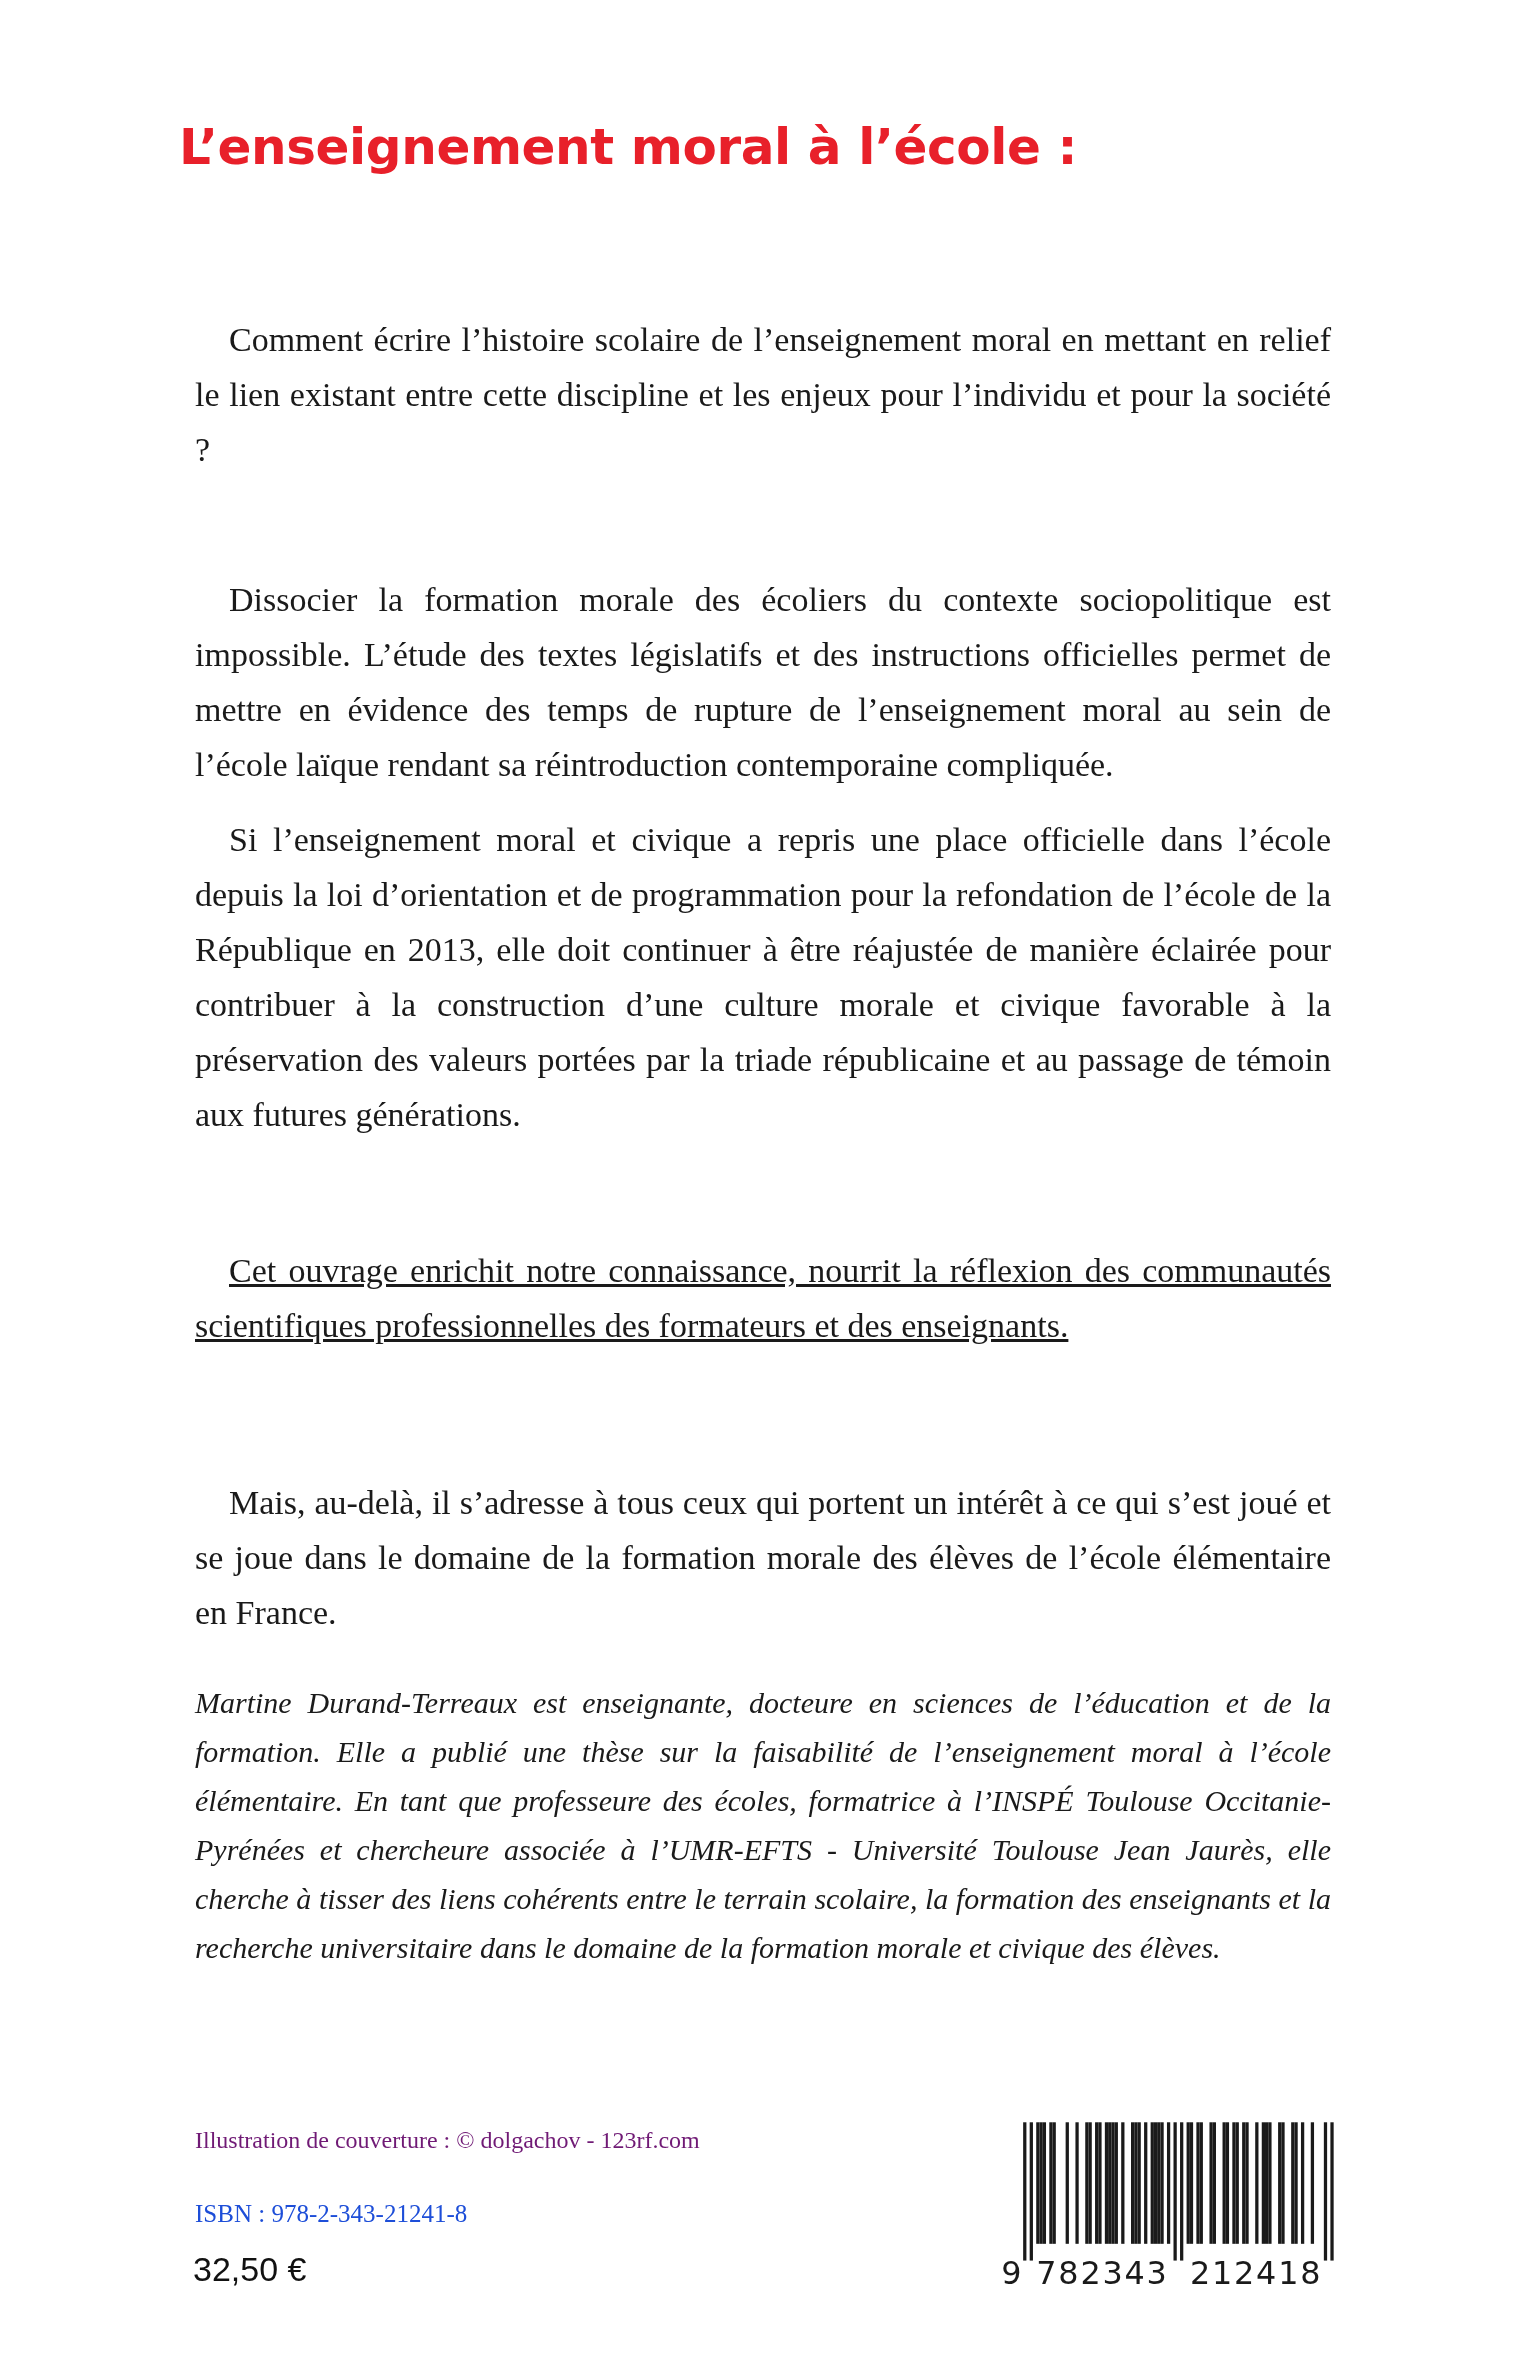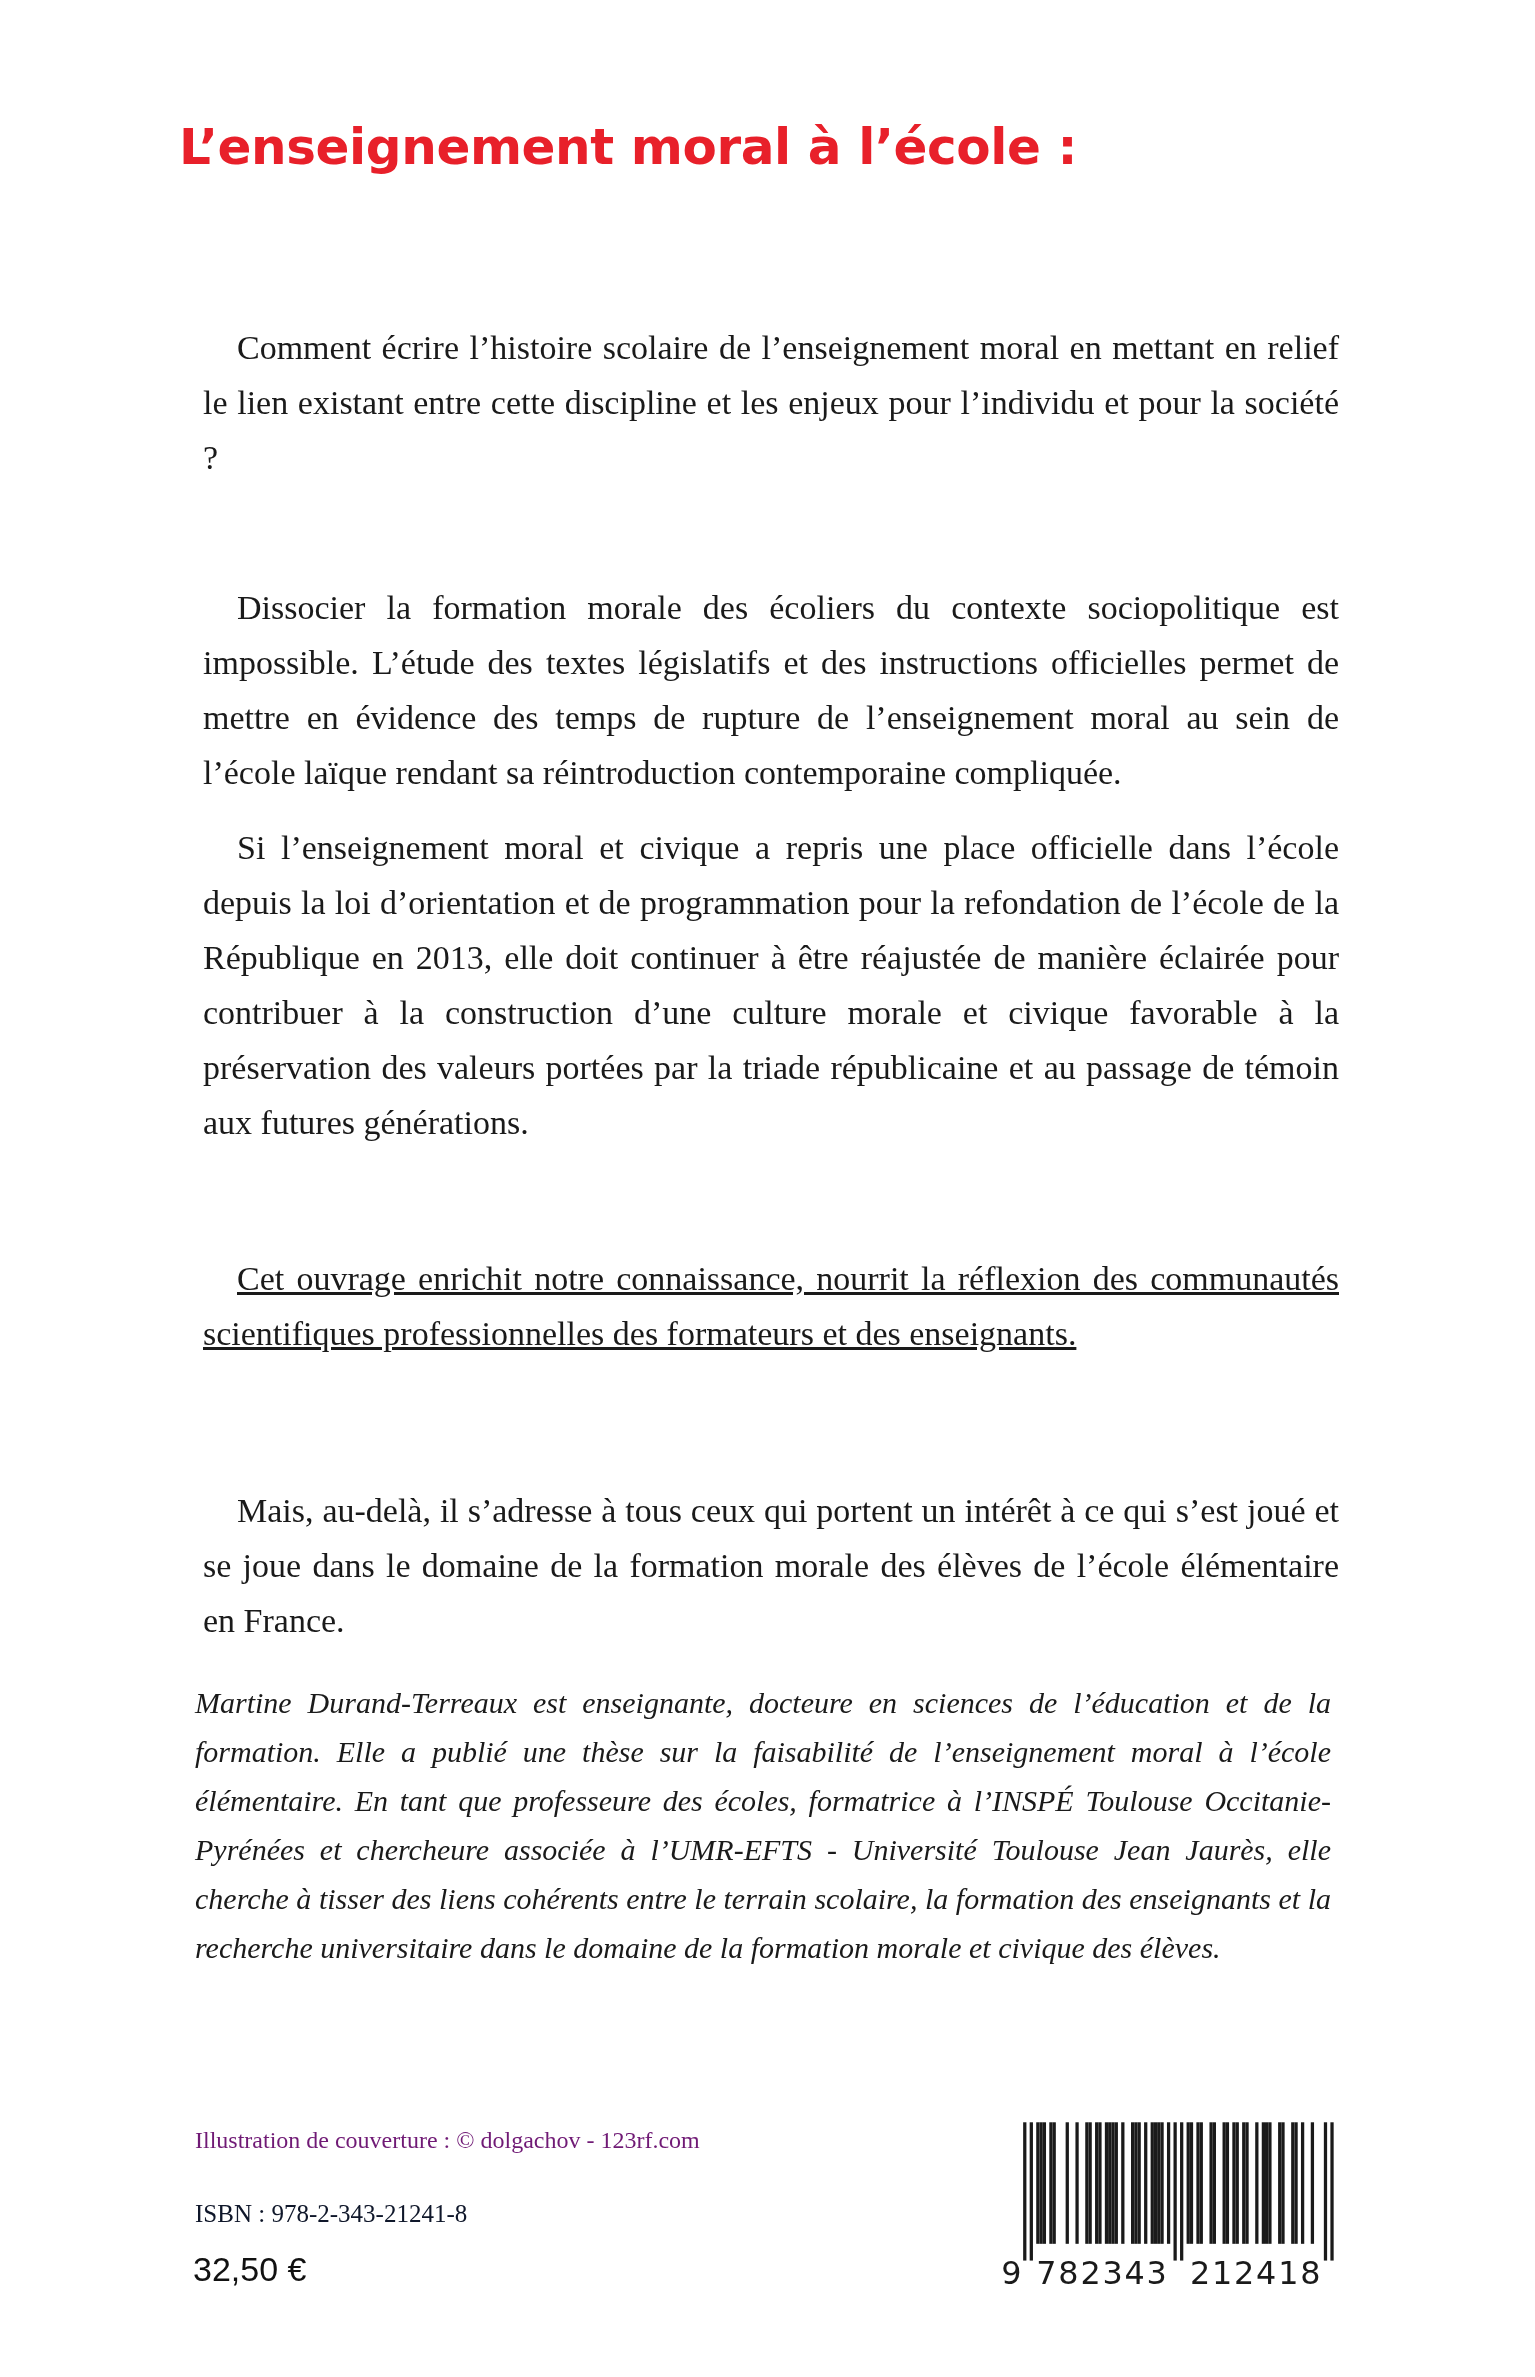--- a/index.html
+++ b/index.html
@@ -13,38 +13,38 @@
     font-size: 50px; line-height: 60px; letter-spacing: -0.4px;
   }
   .title-line { display: block; }
 
   .body {
     position: absolute; left: 195px; width: 1136px;
     font-family: "Liberation Serif", serif; color: #1a1a1a;
     font-size: 34px; line-height: 55px;
   }
   .para {
-    position: absolute; left: 0; width: 1136px; margin: 8px;
+    position: absolute; left: 0; width: 1136px; margin: 0;
     text-align: justify; text-indent: 34px;
     hyphens: manual;
   }
 
   .bio {
     position: absolute; left: 195px; top: 1678px; width: 1136px;
     font-family: "Liberation Serif", serif; font-style: italic; color: #1a1a1a;
     font-size: 30px; line-height: 49px; text-align: justify; margin: 0;
   }
 
   .credit {
     position: absolute; left: 195px; top: 2127px;
     font-family: "Liberation Serif", serif; font-size: 24px; color: #701a75;
   }
   .isbn {
     position: absolute; left: 195px; top: 2200px;
-    font-family: "Liberation Serif", serif; font-size: 25px; color: #0f172a;
+    font-family: "Liberation Serif", serif; font-size: 25px; color: #1d4ed8;
   }
   .price {
     position: absolute; left: 193px; top: 2250px;
     font-family: "Liberation Sans", sans-serif; font-size: 34px; color: #111111;
   }
 
   .barcode {
     position: absolute; left: 998px; top: 2118px; width: 352px; height: 172px;
   }
   .barcode svg { display: block; }

